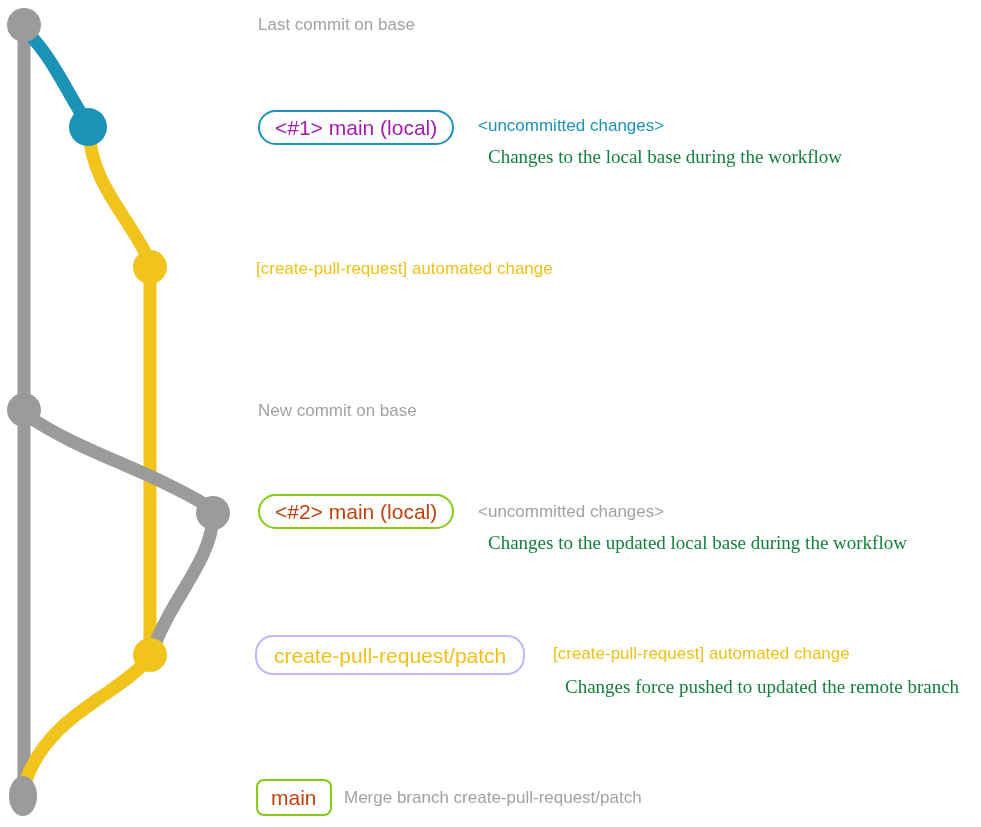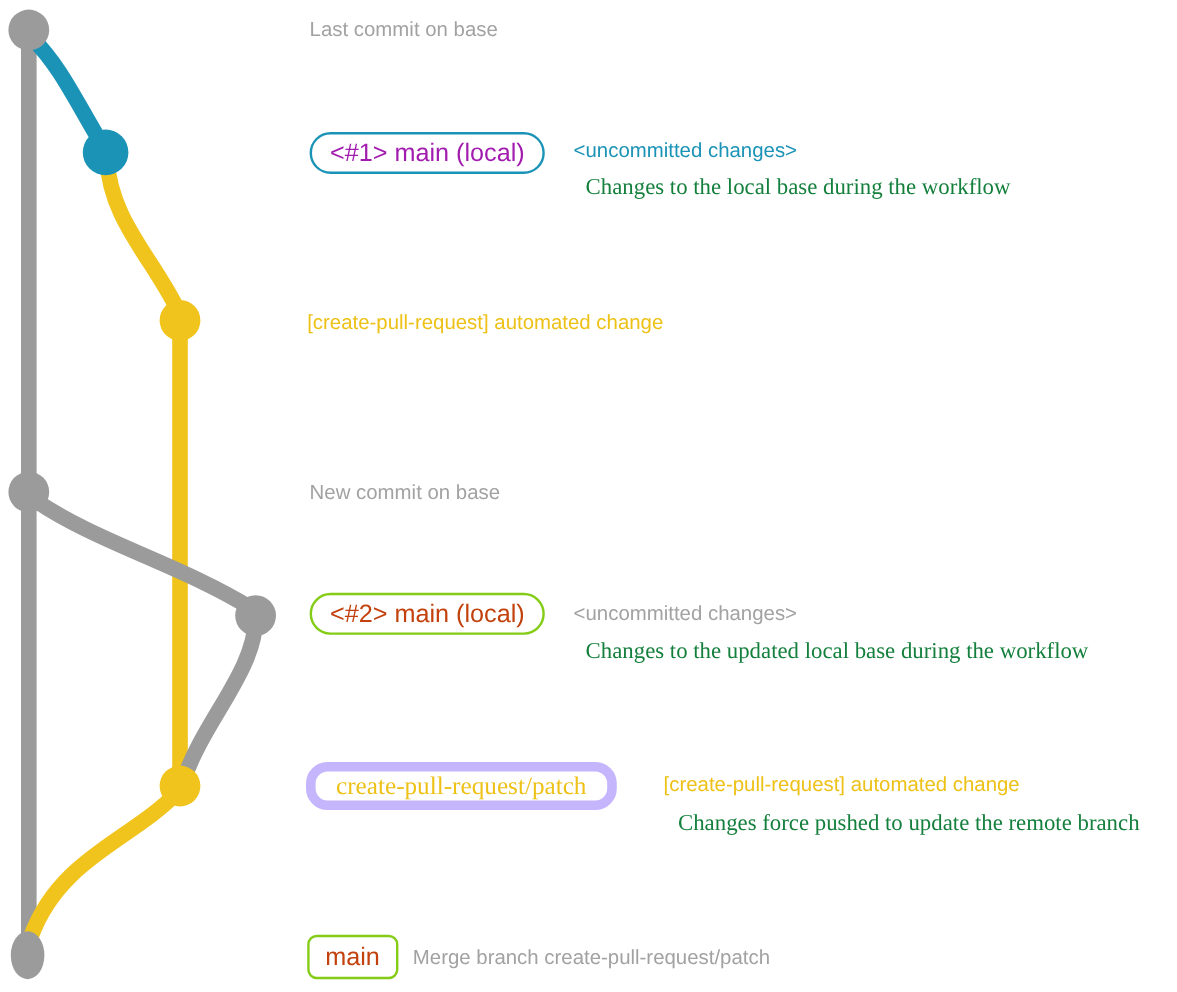--- a/index.html
+++ b/index.html
@@ -21,21 +21,21 @@
     font-size:19px;line-height:23px;color:#15803d;
   }
   .badge{
     display:inline-flex;align-items:center;justify-content:center;
     font-size:21px;line-height:1;
     border-radius:18px;background:#ffffff;
     box-sizing:border-box;
   }
   .badge-blue{border:2px solid #1b93b6;color:#a21caf;}
   .badge-gray{border:2px solid #84cc16;color:#c2410c;}
-  .badge-yellow{border:8px solid #c4b5fd;color:#eec117;font-family:Liberation Serif, serif;}
+  .badge-yellow{border:2px solid #c4b5fd;color:#eec117;}
 
   
   #lbl-last-commit{left:258px;top:12px;}
   #badge-main1{left:258px;top:110px;height:35px;padding:0 15px;}
   #hd-uncommitted1{left:478px;top:113px;}
   #dt-row1{left:488px;top:145px;}
   #hd-autochange1{left:256px;top:256px;}
   #dt-row2{left:270px;top:288px;}
   #lbl-new-commit{left:258px;top:398px;}
   #badge-main2{left:258px;top:494px;height:35px;padding:0 15px;}
@@ -78,18 +78,18 @@
   <div class="abs heading heading-yellow" id="hd-autochange1">[create-pull-request] automated change</div>
 
   <div class="abs heading heading-gray" id="lbl-new-commit">New commit on base</div>
 
   <div class="abs badge badge-gray" id="badge-main2">&lt;#2&gt; main (local)</div>
   <div class="abs heading heading-gray" id="hd-uncommitted2">&lt;uncommitted changes&gt;</div>
   <div class="abs detail" id="dt-row3">Changes to the updated local base during the workflow</div>
 
   <div class="abs badge badge-yellow" id="badge-patch">create-pull-request/patch</div>
   <div class="abs heading heading-yellow" id="hd-autochange2">[create-pull-request] automated change</div>
-  <div class="abs detail" id="dt-row4">Changes force pushed to update the remote branch</div>
+  <div class="abs detail" id="dt-row4">Changes force pushed to updated the remote branch</div>
 
   <div class="abs badge badge-gray" id="badge-main-final">main</div>
   <div class="abs heading heading-gray" id="lbl-merge">Merge branch create-pull-request/patch</div>
 
 </div>
 
 </body></html>

